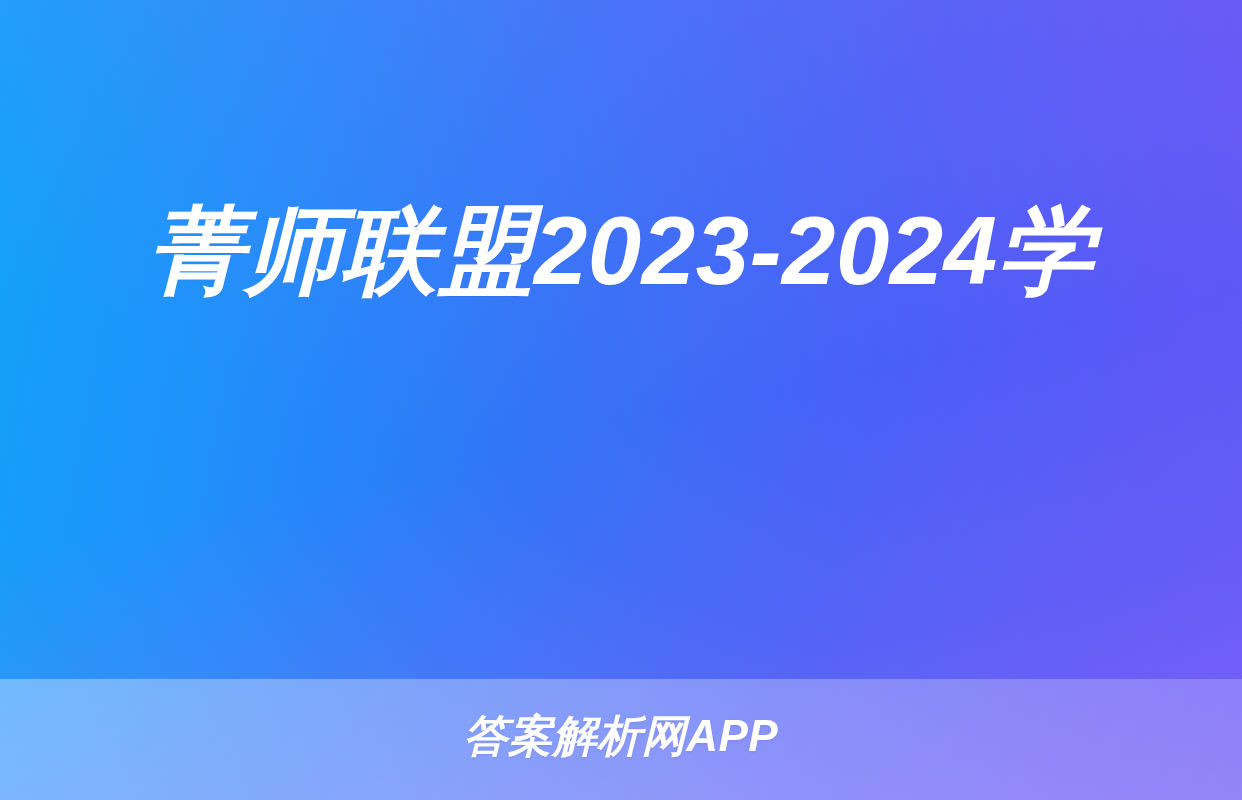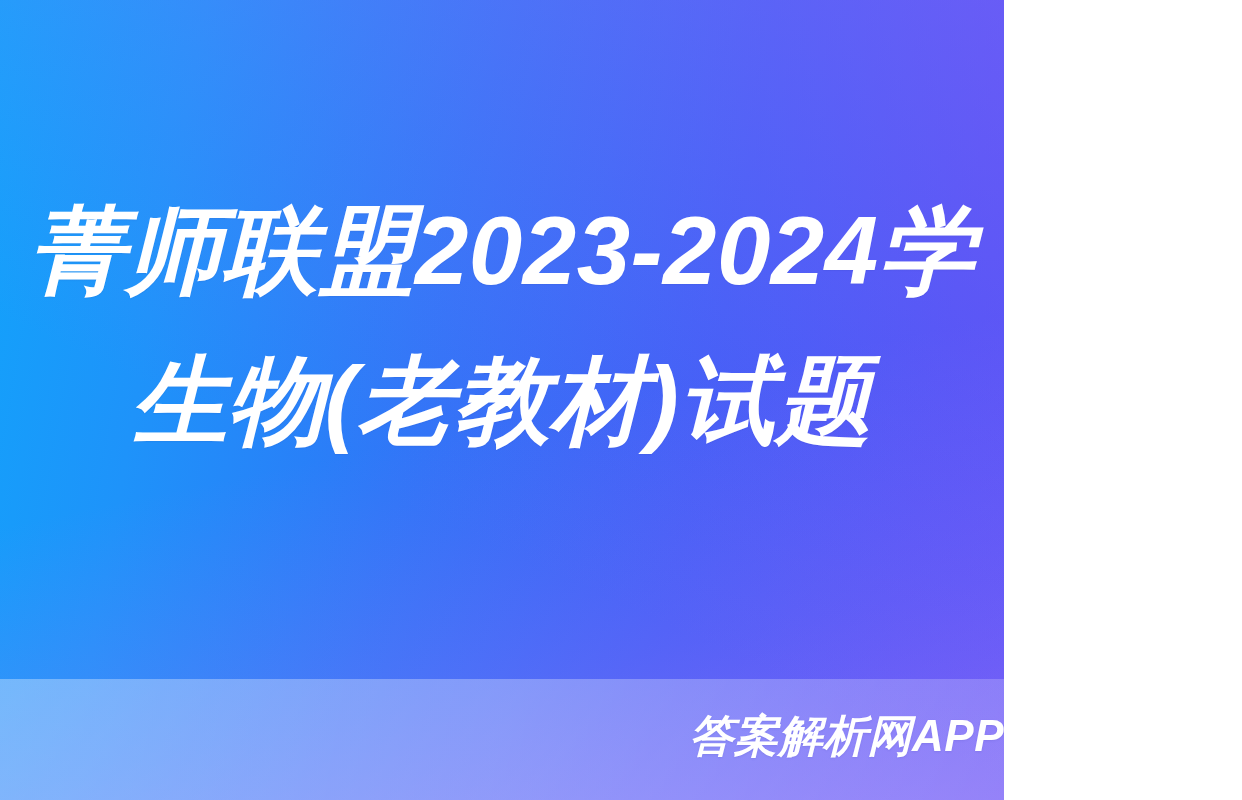--- a/index.html
+++ b/index.html
@@ -5,21 +5,21 @@
 <style>
   html, body {
     margin: 0;
     padding: 0;
     background: #ffffff;
   }
   * { box-sizing: border-box; }
 
   #banner {
     position: relative;
-    width: 1004px;
+    width: 1242px;
     height: 800px;
     overflow: hidden;
     font-family: "Liberation Sans", "DejaVu Sans", sans-serif;
   }
 
   
   .bg-base {
     position: absolute;
     inset: 0;
     background: linear-gradient(100deg, #12A3FB 0%, #1E93FA 18%, #2F74F7 44%, #3D5CF6 68%, #4A4FF5 88%, #4F4AF5 100%);
@@ -60,21 +60,21 @@
   .footer-band {
     position: absolute;
     left: 0;
     right: 0;
     top: 679px;
     height: 121px;
     background: linear-gradient(100deg, rgba(255,255,255,0.34) 0%, rgba(255,255,255,0.30) 50%, rgba(255,255,255,0.20) 100%);
     z-index: 5;
     display: flex;
     align-items: center;
-    justify-content: flex-end;
+    justify-content: center;
   }
   .footer-text {
     color: #ffffff;
     font-size: 44px;
     font-weight: 700;
     font-style: italic;
     letter-spacing: 0.5px;
     line-height: 1;
     white-space: nowrap;
     margin-top: -8px;
@@ -85,20 +85,19 @@
 <body>
 
 <div id="banner">
 
   <div class="bg-base"></div>
   <div class="bg-diag"></div>
   <div class="bg-violet"></div>
 
   <div class="title-block">
     <span class="title-line">菁师联盟2023-2024学</span>
-    <span class="title-line">生物(老教材)试题</span>
   </div>
 
   <div class="footer-band">
     <span class="footer-text">答案解析网APP</span>
   </div>
 
 </div>
 
 </body></html>

